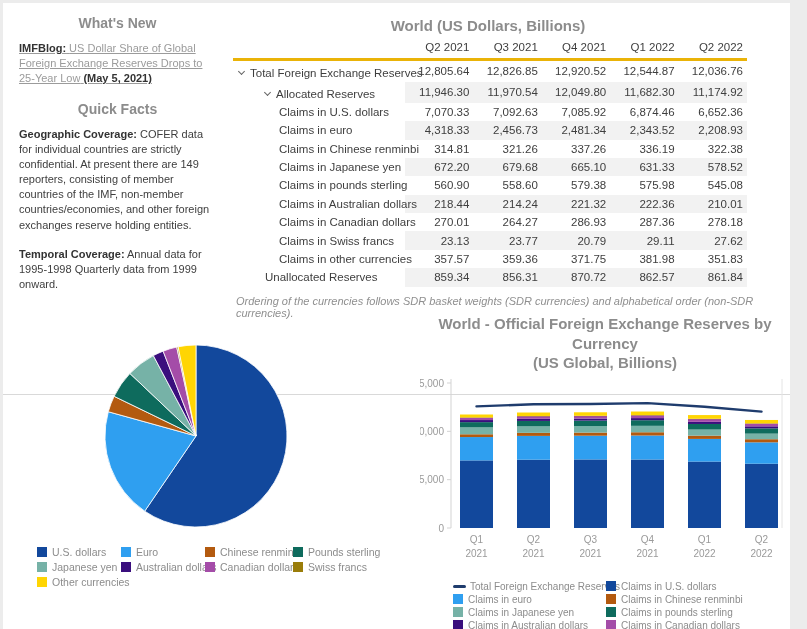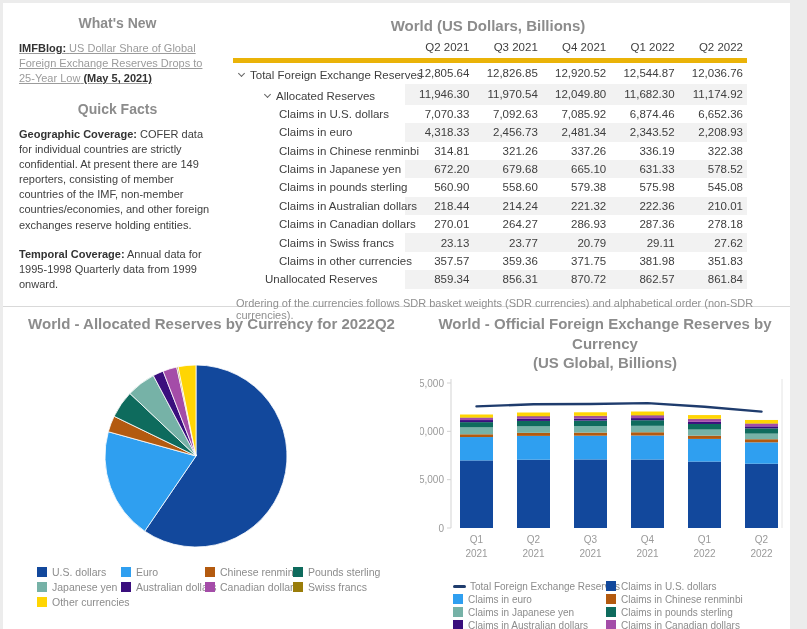--- a/index.html
+++ b/index.html
@@ -2,41 +2,41 @@
 <html><head>
 <meta charset="utf-8">
 <style>
   * { margin:0; padding:0; box-sizing:border-box; }
   html,body { width:807px; height:629px; }
   body { background:#ECECEC; font-family:"Liberation Sans", sans-serif; color:#3E3E3E; overflow:hidden; }
   .page { position:absolute; left:3px; top:3px; width:787px; height:626px; background:#FFFFFF; }
   .scroll-strip { position:absolute; right:0; top:0; width:17px; height:629px; background:#ECECEC; }
 
   
-  .top-section { position:absolute; left:0; top:0; width:787px; height:304px; border-bottom:1px solid #D9D9D9; }
+  .top-section { position:absolute; left:0; top:0; width:787px; height:392px; border-bottom:1px solid #D9D9D9; }
   .sidebar { position:absolute; left:0; top:0; width:227px; height:304px; padding:8px 14px 0 16px; }
   .side-heading { font-size:14px; font-weight:700; color:#8C8C8C; text-align:center; margin:4px 0 10px 0; }
   .side-para { font-size:11px; line-height:1.38; color:#3E3E3E; margin-bottom:14px; }
   .side-para b { color:#333; }
   a.blog-link { color:#9B9B9B; text-decoration:underline; cursor:pointer; }
   a.blog-link .dark { color:#333; font-weight:700; }
 
   .table-panel { position:absolute; left:227px; top:0; width:560px; height:304px; padding-top:14px; }
   .table-title { font-size:15px; font-weight:600; color:#8C8C8C; text-align:center; width:516px; margin-bottom:4px; }
   table.reserves { border-collapse:collapse; margin-left:3px; width:514px; table-layout:fixed; font-size:11.5px; }
   table.reserves th { font-weight:400; color:#3E3E3E; text-align:right; padding:3px 4px 5px 0; }
-  table.reserves thead tr { border-bottom:5px solid #eab308; }
+  table.reserves thead tr { border-bottom:3px solid #eab308; }
   table.reserves td { padding:3.2px 4px 3.2px 0; text-align:right; white-space:nowrap; }
   table.reserves td.label-col { text-align:left; padding-right:0; }
   table.reserves col.c-label { width:172px; }
   table.reserves col.c-num { width:68.4px; }
   tr.striped td:not(.label-col) { background:#F2F2F2; }
   .row-label { display:inline-flex; align-items:center; }
   .chev { display:inline-block; width:5px; height:5px; border-right:1.4px solid #666; border-bottom:1.4px solid #666; transform:rotate(45deg); margin:0 6px 2px 0; flex:none; }
-  .note { font-size:11px; color:#8F8F8F; margin:8px 0 0 6px; }
+  .note { font-size:11px; font-style:italic; color:#8F8F8F; margin:8px 0 0 6px; }
 
   
   .bottom-section { position:absolute; left:0; top:305px; width:787px; height:324px; }
   .pie-panel { position:absolute; left:0; top:0; width:417px; height:324px; padding-top:6px; }
   .bar-panel { position:absolute; left:417px; top:0; width:370px; height:324px; padding-top:6px; }
   .chart-title { font-size:15px; font-weight:600; color:#8C8C8C; text-align:center; line-height:1.3; }
   .pie-panel .chart-title { width:400px; margin:0 auto; }
   .bar-panel .chart-title { width:352px; margin:0 auto; }
 
   .legend { color:#8C8C8C; }
@@ -214,21 +214,20 @@
           </tbody>
       </table>
       <p class="note">Ordering of the currencies follows SDR basket weights (SDR currencies) and alphabetical order (non-SDR currencies).</p>
     </section>
 
   </div>
 
   <div class="bottom-section">
 
     <section class="pie-panel">
-      <div class="chart-title">World - Allocated Reserves by Currency for 2022Q2</div>
       <svg id="pie-svg" width="414" height="224" viewBox="0 0 414 224">
           <path d="M 193 122 L 193.00 31.00 A 91 91 0 1 1 141.71 197.17 Z" fill="#12489C" stroke="#FFFFFF" stroke-width="0.8"></path>
           <path d="M 193 122 L 141.71 197.17 A 91 91 0 0 1 105.30 97.73 Z" fill="#2F9FF0" stroke="#FFFFFF" stroke-width="0.8"></path>
           <path d="M 193 122 L 105.30 97.73 A 91 91 0 0 1 111.11 82.32 Z" fill="#B35A0F" stroke="#FFFFFF" stroke-width="0.8"></path>
           <path d="M 193 122 L 111.11 82.32 A 91 91 0 0 1 126.89 59.46 Z" fill="#0E6B5D" stroke="#FFFFFF" stroke-width="0.8"></path>
           <path d="M 193 122 L 126.89 59.46 A 91 91 0 0 1 150.35 41.62 Z" fill="#76B2A7" stroke="#FFFFFF" stroke-width="0.8"></path>
           <path d="M 193 122 L 150.35 41.62 A 91 91 0 0 1 160.11 37.15 Z" fill="#3A0E7D" stroke="#FFFFFF" stroke-width="0.8"></path>
           <path d="M 193 122 L 160.11 37.15 A 91 91 0 0 1 173.73 33.06 Z" fill="#A44CA8" stroke="#FFFFFF" stroke-width="0.8"></path>
           <path d="M 193 122 L 173.73 33.06 A 91 91 0 0 1 175.12 32.77 Z" fill="#9A7D0A" stroke="#FFFFFF" stroke-width="0.8"></path>
           <path d="M 193 122 L 175.12 32.77 A 91 91 0 0 1 193.00 31.00 Z" fill="#FFD503" stroke="#FFFFFF" stroke-width="0.8"></path>

